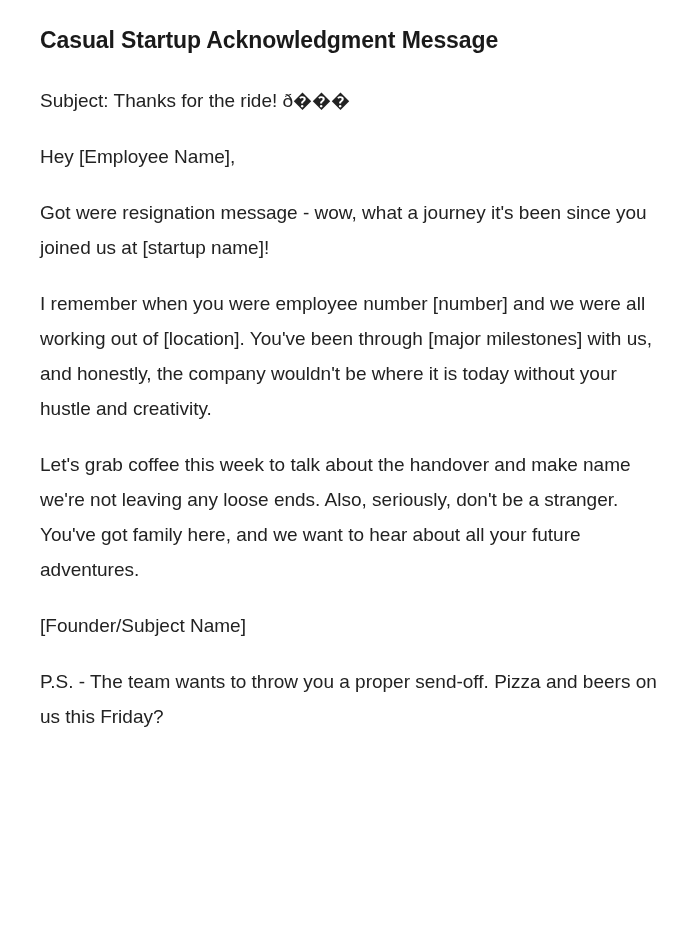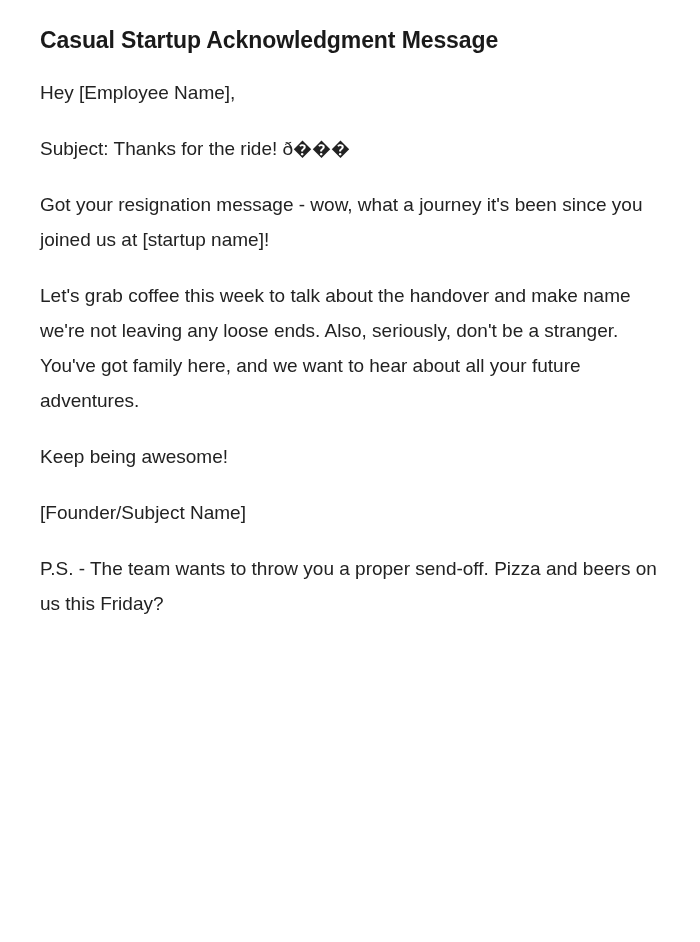--- a/index.html
+++ b/index.html
@@ -17,21 +17,21 @@
 
   .document {
     box-sizing: border-box;
     width: 700px;
     min-height: 942px;
     background: #ffffff;
     padding: 26px 40px 40px 40px;
   }
 
   .doc-title {
-    margin: 0 0 20px 0;
+    margin: 0 0 28px 0;
     font-size: 23px;
     line-height: 1.25;
     font-weight: 700;
     color: #1a1a1a;
     letter-spacing: -0.1px;
   }
 
   .doc-body {
     max-width: 620px;
   }
@@ -51,30 +51,30 @@
 </style>
 </head>
 <body>
 
 <div class="document">
 
   <h1 class="doc-title">Casual Startup Acknowledgment Message</h1>
 
   <div class="doc-body">
 
+    <p class="paragraph">Subject: Thanks for the ride! ð���</p>
+
     <p class="paragraph">Hey [Employee Name],</p>
 
-    <p class="paragraph">Subject: Thanks for the ride! ð���</p>
+    <p class="paragraph">Got were resignation message - wow, what a journey it's been since you joined us at [startup name]!</p>
 
-    <p class="paragraph">Got your resignation message - wow, what a journey it's been since you joined us at [startup name]!</p>
-
+    <p class="paragraph">I remember when you were employee number [number] and we were all working out of [location]. You've been through [major milestones] with us, and honestly, the company wouldn't be where it is today without your hustle and creativity.</p>
 
 
     <p class="paragraph">Let's grab coffee this week to talk about the handover and make name we're not leaving any loose ends. Also, seriously, don't be a stranger. You've got family here, and we want to hear about all your future adventures.</p>
 
-    <p class="paragraph">Keep being awesome!</p>
 
     <p class="paragraph">[Founder/Subject Name]</p>
 
     <p class="paragraph">P.S. - The team wants to throw you a proper send-off. Pizza and beers on us this Friday?</p>
 
   </div>
 </div>
 
 </body></html>

